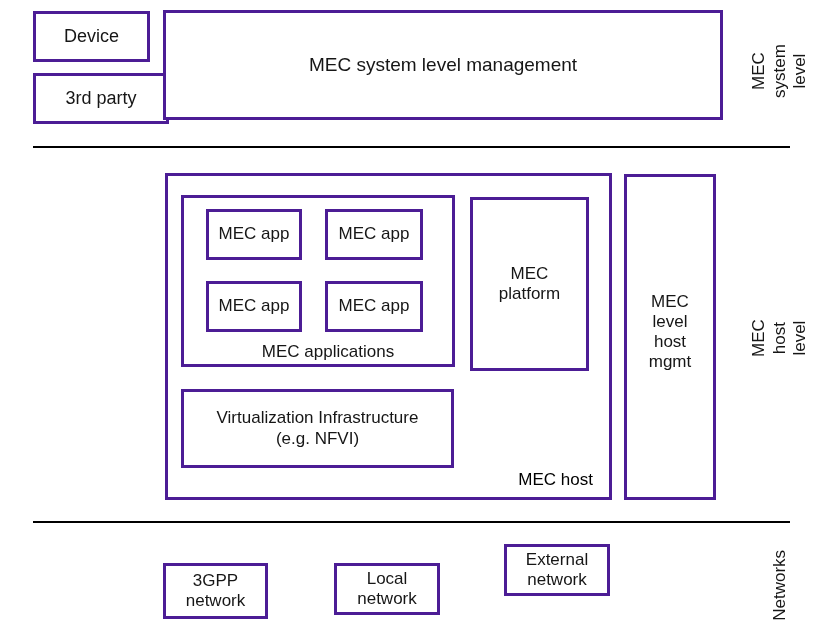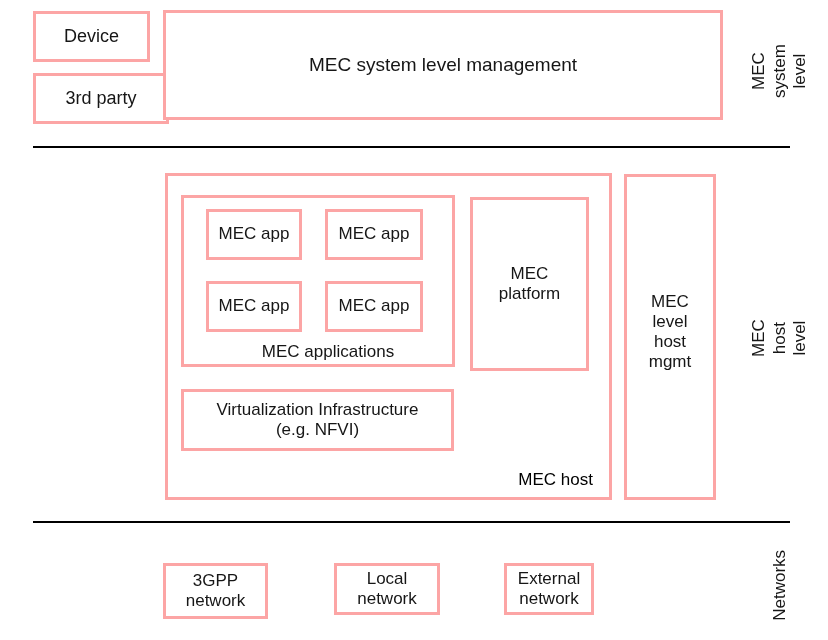--- a/index.html
+++ b/index.html
@@ -12,21 +12,21 @@
     width: 828px;
     height: 640px;
     background: #ffffff;
     font-family: "Liberation Sans", sans-serif;
     color: #111111;
     overflow: hidden;
   }
   .box {
     position: absolute;
     box-sizing: border-box;
-    border: 3px solid #fca5a5;
+    border: 3px solid #4c1d95;
     background: #ffffff;
     display: flex;
     align-items: center;
     justify-content: center;
     text-align: center;
     line-height: 1.18;
     color: #161616;
   }
   .box-label {
     display: block;
@@ -61,31 +61,31 @@
 
   
   #box-mechost       { left: 165px; top: 173px; width: 447px; height: 327px; }
   #box-mecapps       { left: 181px; top: 195px; width: 274px; height: 172px; }
   #box-app-1         { left: 206px; top: 209px; width: 96px;  height: 51px;  font-size: 17px; }
   #box-app-2         { left: 325px; top: 209px; width: 98px;  height: 51px;  font-size: 17px; }
   #box-app-3         { left: 206px; top: 281px; width: 96px;  height: 51px;  font-size: 17px; }
   #box-app-4         { left: 325px; top: 281px; width: 98px;  height: 51px;  font-size: 17px; }
   #label-mecapps     { position: absolute; left: 181px; top: 342px; width: 294px;
                        text-align: center; font-size: 17px; color: #161616; }
-  #box-virt          { left: 181px; top: 389px; width: 273px; height: 62px;  font-size: 17px; }
+  #box-virt          { left: 181px; top: 389px; width: 273px; height: 79px;  font-size: 17px; }
   #label-mechost     { position: absolute; left: 181px; top: 470px; width: 412px;
                        text-align: right; font-size: 17px; color: #000000; }
   #box-platform      { left: 470px; top: 197px; width: 119px; height: 174px; font-size: 17px; }
   #box-hostmgmt      { left: 624px; top: 174px; width: 92px;  height: 326px; font-size: 17px;
                        align-items: flex-start; padding-top: 115px; }
 
   
   #box-net-3gpp      { left: 163px; top: 563px; width: 105px; height: 56px;  font-size: 17px; }
   #box-net-local     { left: 334px; top: 563px; width: 106px; height: 52px;  font-size: 17px; }
-  #box-net-external  { left: 504px; top: 563px; width: 90px; height: 52px;  font-size: 17px; }
+  #box-net-external  { left: 504px; top: 544px; width: 106px; height: 52px;  font-size: 17px; }
 
   
   #divider-top       { left: 33px;  top: 146px; width: 757px; }
   #divider-bottom    { left: 33px;  top: 521px; width: 757px; }
 
   
   #vlabel-system     { left: 745px; top: 10px;   width: 70px;  height: 122px; font-size: 17px; }
   #vlabel-host       { left: 745px; top: 173px;  width: 70px;  height: 330px; font-size: 17px; }
   #vlabel-networks   { left: 745px; top: 535px;  width: 70px;  height: 100px; font-size: 17px; }
 </style>

